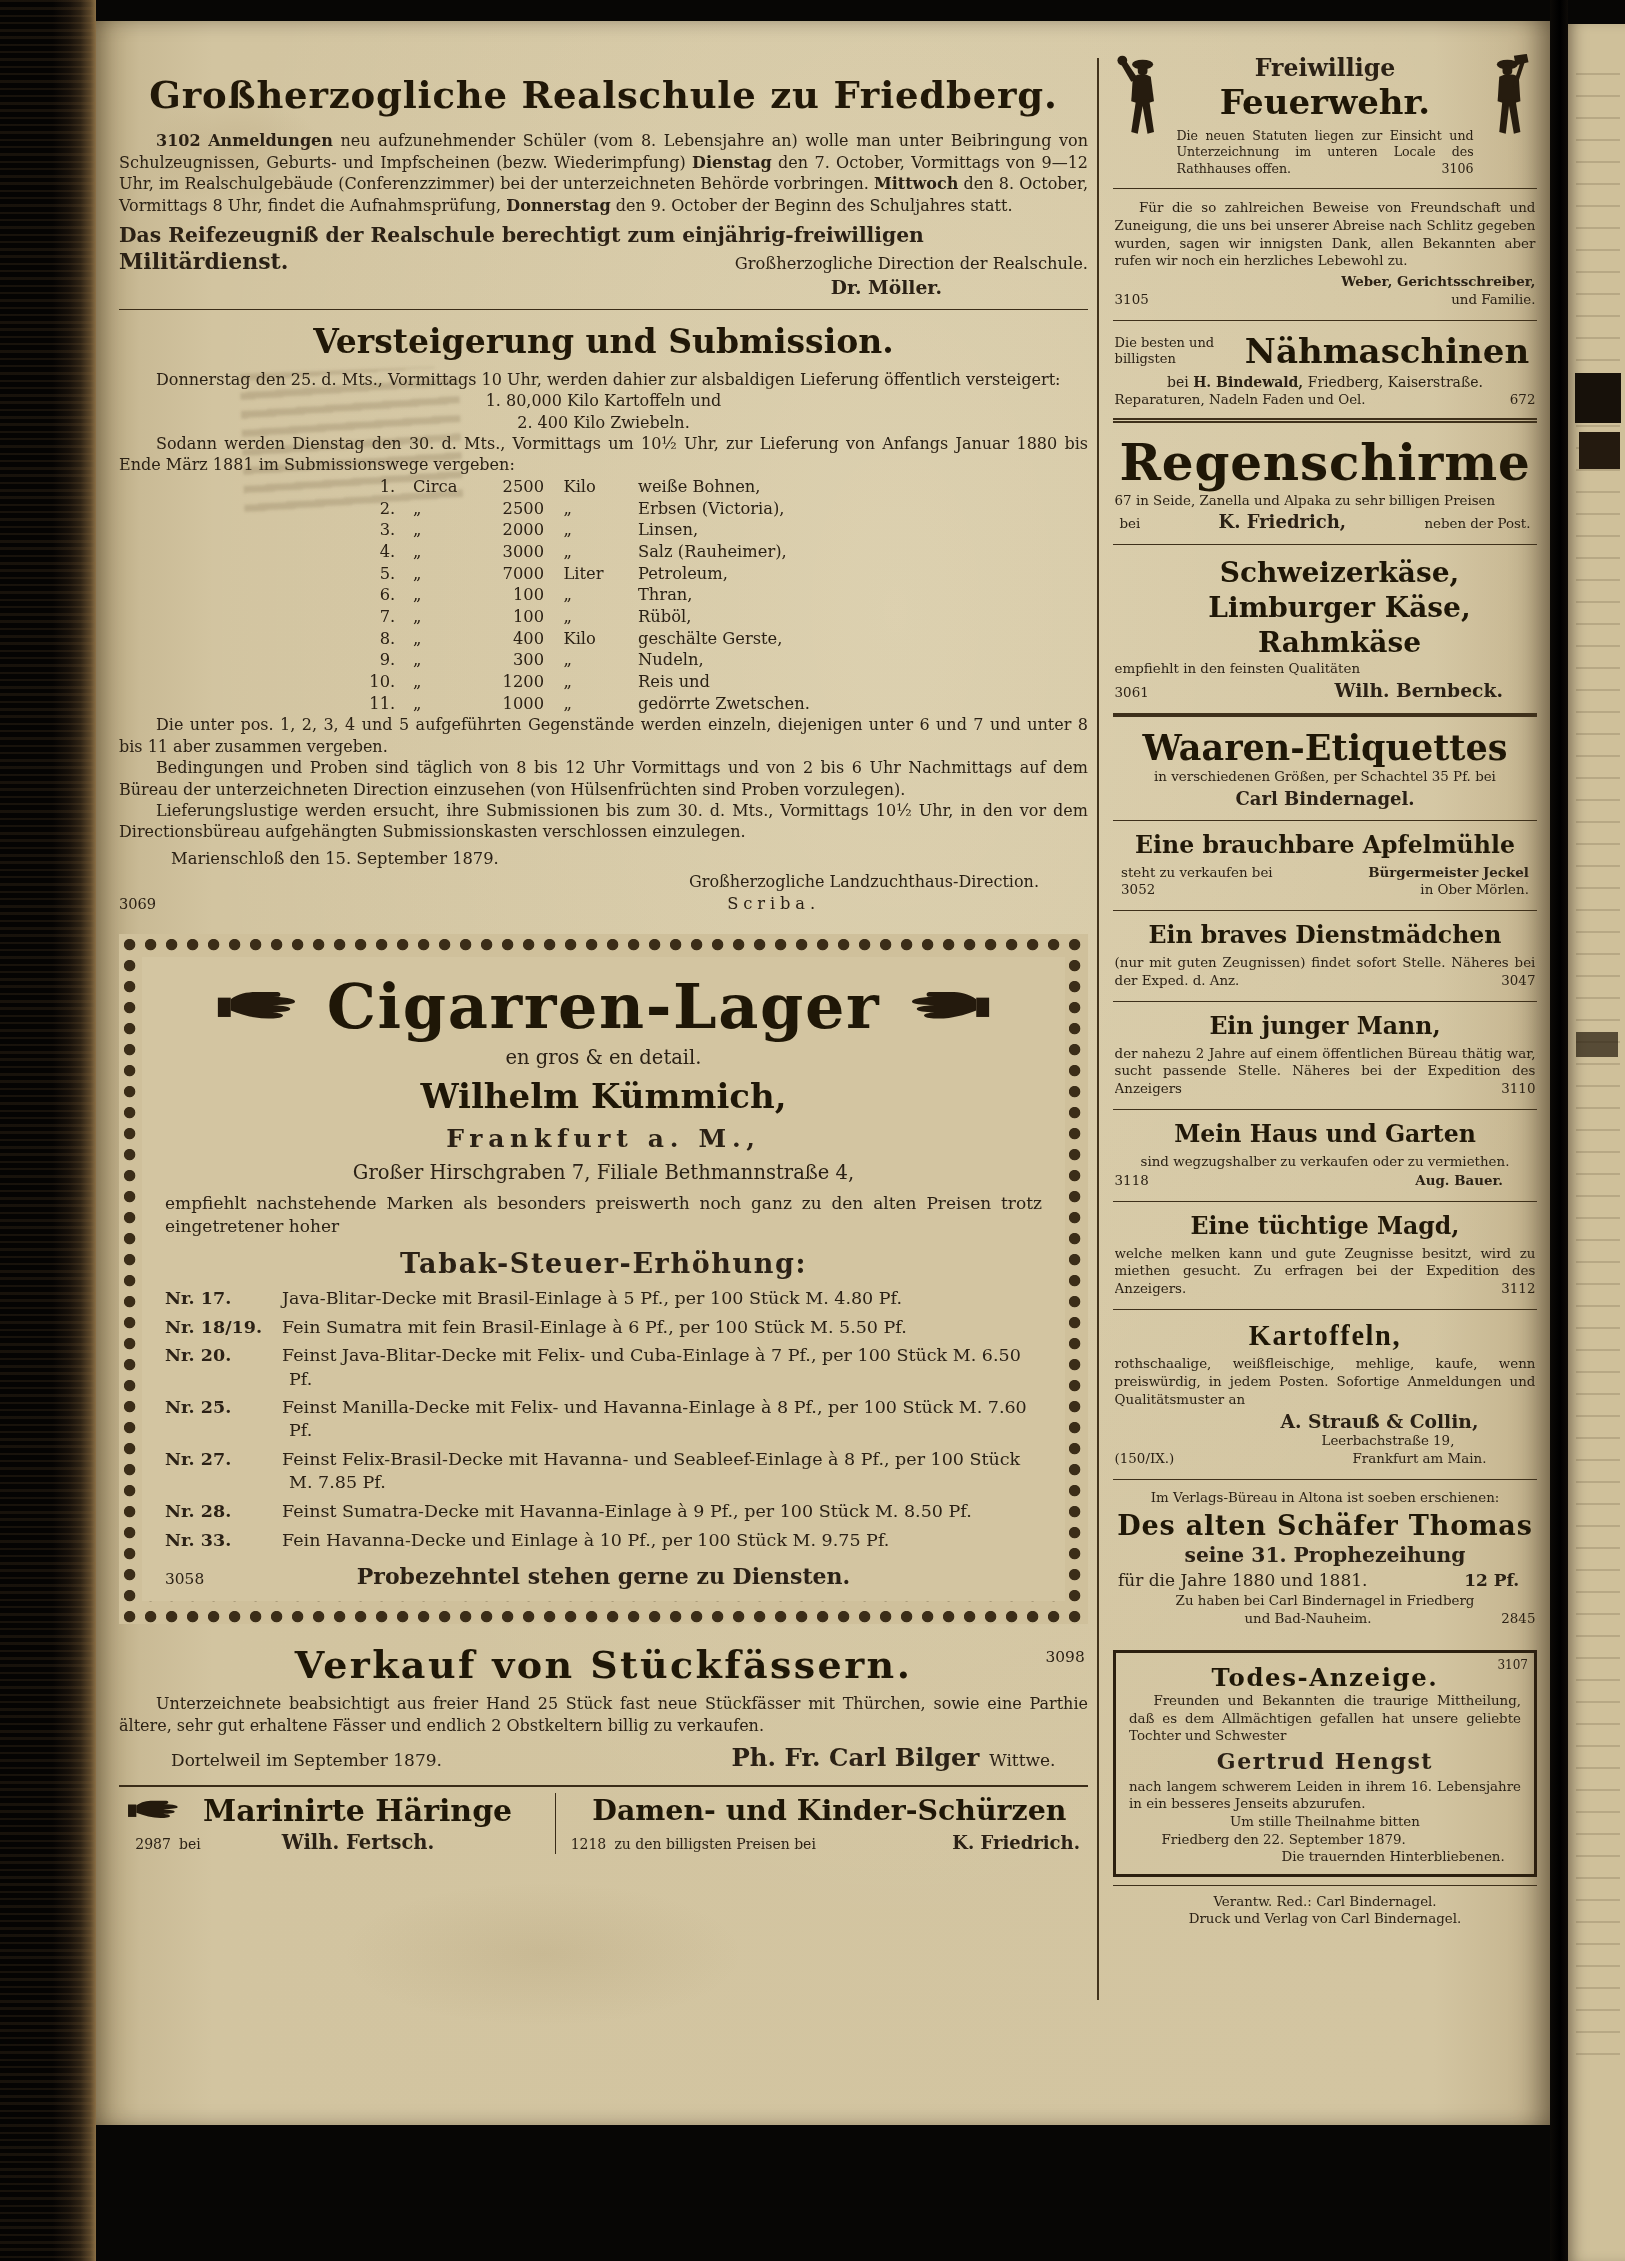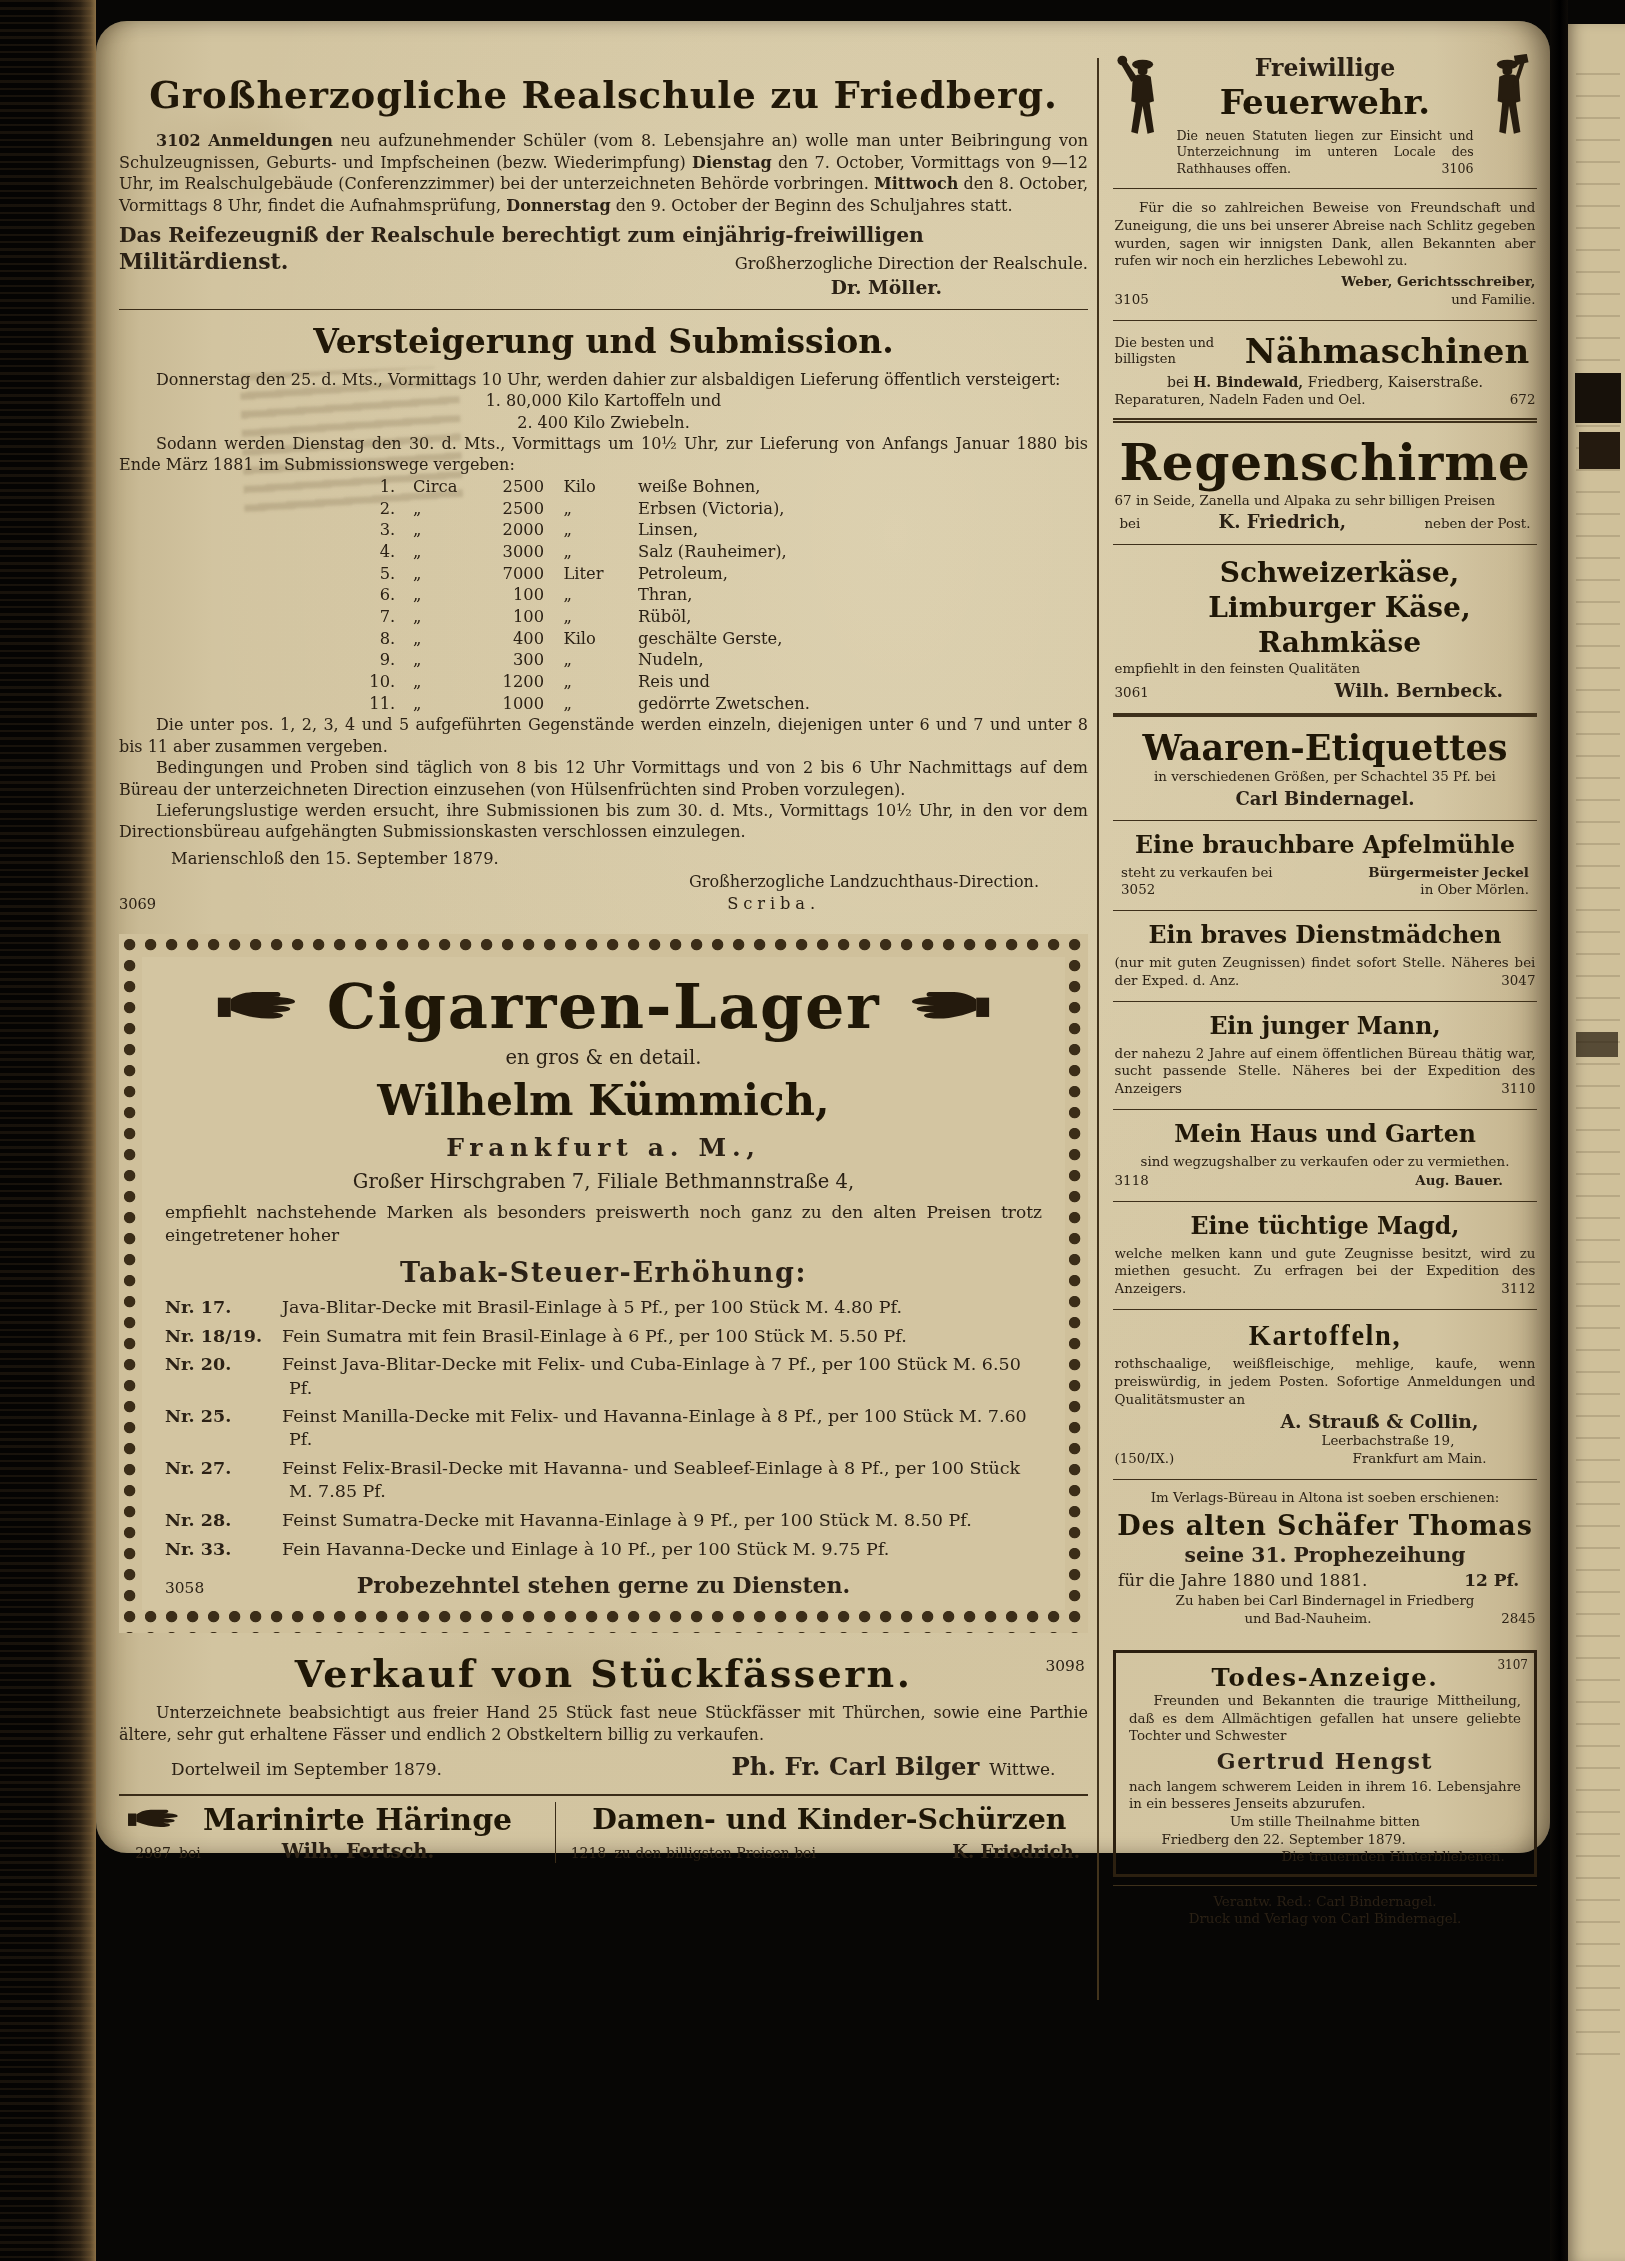--- a/index.html
+++ b/index.html
@@ -15,26 +15,25 @@
     background:
       repeating-linear-gradient(180deg, rgba(140,105,60,.14) 0 2.4px, rgba(0,0,0,0) 2.4px 7.3px),
       linear-gradient(90deg,#050403 0 55%,#16100a 72%,#2e2315 84%,#5a462a 94%,#8a6f45 100%);
   }
   .page-gap {
     position:absolute; left:1550px; top:0; width:18px; height:2261px;
     background:linear-gradient(90deg,#0c0a07,#000 55%,#0e0b08);
   }
   
   .page {
-    position:absolute; left:96px; top:21px; width:1454px; height:1832px;
+    position:absolute; left:96px; top:21px; width:1454px; height:2104px;
     background:
       radial-gradient(ellipse at 55% 28%, rgba(255,250,228,.22), rgba(0,0,0,0) 62%),
       linear-gradient(90deg,#b2a179 0,#c9ba95 3%,#d2c4a0 8%,#d3c5a1 92%,#c2b18b 100%);
     box-shadow: inset -21px 0 29px -13px rgba(30,18,5,.55), inset 14.6px 0 24.4px -11.4px rgba(30,18,5,.45);
-    border-radius: 31px;
   }
   .stain1 { position:absolute; left:49px; top:73px; width:179px; height:114px; border-radius:50%;
     background:radial-gradient(ellipse, rgba(120,90,40,.12), rgba(0,0,0,0) 70%); }
   .stain2 { position:absolute; left:244px; bottom:98px; width:406px; height:146px; border-radius:50%;
     background:radial-gradient(ellipse, rgba(115,88,42,.10), rgba(0,0,0,0) 70%); }
   .showthrough { position:absolute; left:146px; top:349px; width:219px; height:138px;
     background:repeating-linear-gradient(178deg, rgba(70,50,20,.16) 0 7.3px, rgba(0,0,0,0) 7.3px 18.7px);
     filter:blur(1.6px); transform:rotate(-2deg); }
   
   .page2 { position:absolute; left:1568px; top:24.4px; width:57px; height:2237px; background:#cfc09a;
@@ -83,21 +82,21 @@
   .cig-frame { margin:21px 0 18px;
     background-color:#cfc09b;
     background-image: radial-gradient(circle at 10.6px 10.6px, #3b2d18 5.3px, rgba(59,45,24,0) 6.1px);
     background-size:21px 21px; padding:23px; }
   .cig-inner { background:#d3c5a1; padding:13px 23px 11.4px; }
   .cig-titlerow { display:flex; align-items:center; justify-content:center; gap:21px; }
   .cig-title { font-size:62px; font-weight:bold; letter-spacing:1.6px; color:#1f1707; }
   .hand { color:#241a0d; }
   .hand-flip { transform:scaleX(-1); }
   .cig-sub { text-align:center; font-size:19.5px; margin-top:3.3px; }
-  .cig-name { text-align:center; font-size:42px; font-weight:bold; margin-top:6.5px; color:#1f1707; }
+  .cig-name { text-align:center; font-size:34px; font-weight:bold; margin-top:6.5px; color:#1f1707; }
   .cig-city { text-align:center; font-size:25px; font-weight:bold; letter-spacing:5.7px; margin-top:8.1px; }
   .cig-addr { text-align:center; font-size:19.5px; margin-top:8.1px; }
   .cig-intro { font-size:17px; line-height:1.35; text-align:justify; margin-top:8.1px; }
   .cig-tax { text-align:center; font-size:27px; font-weight:bold; letter-spacing:1.6px; margin:9.8px 0 8.1px; }
   .cig-item { font-size:17.5px; line-height:1.32; padding-left:124px; text-indent:-124px; margin:5.7px 0; text-align:left; }
   .cig-item .nr { font-weight:bold; display:inline-block; width:117px; text-indent:0; }
   .cig-footer { display:flex; align-items:baseline; margin-top:11.4px; }
   .cig-num { font-size:15.4px; width:122px; }
   .cig-probe { flex:1; text-align:center; font-weight:bold; font-size:22px; padding-right:122px; }
   

